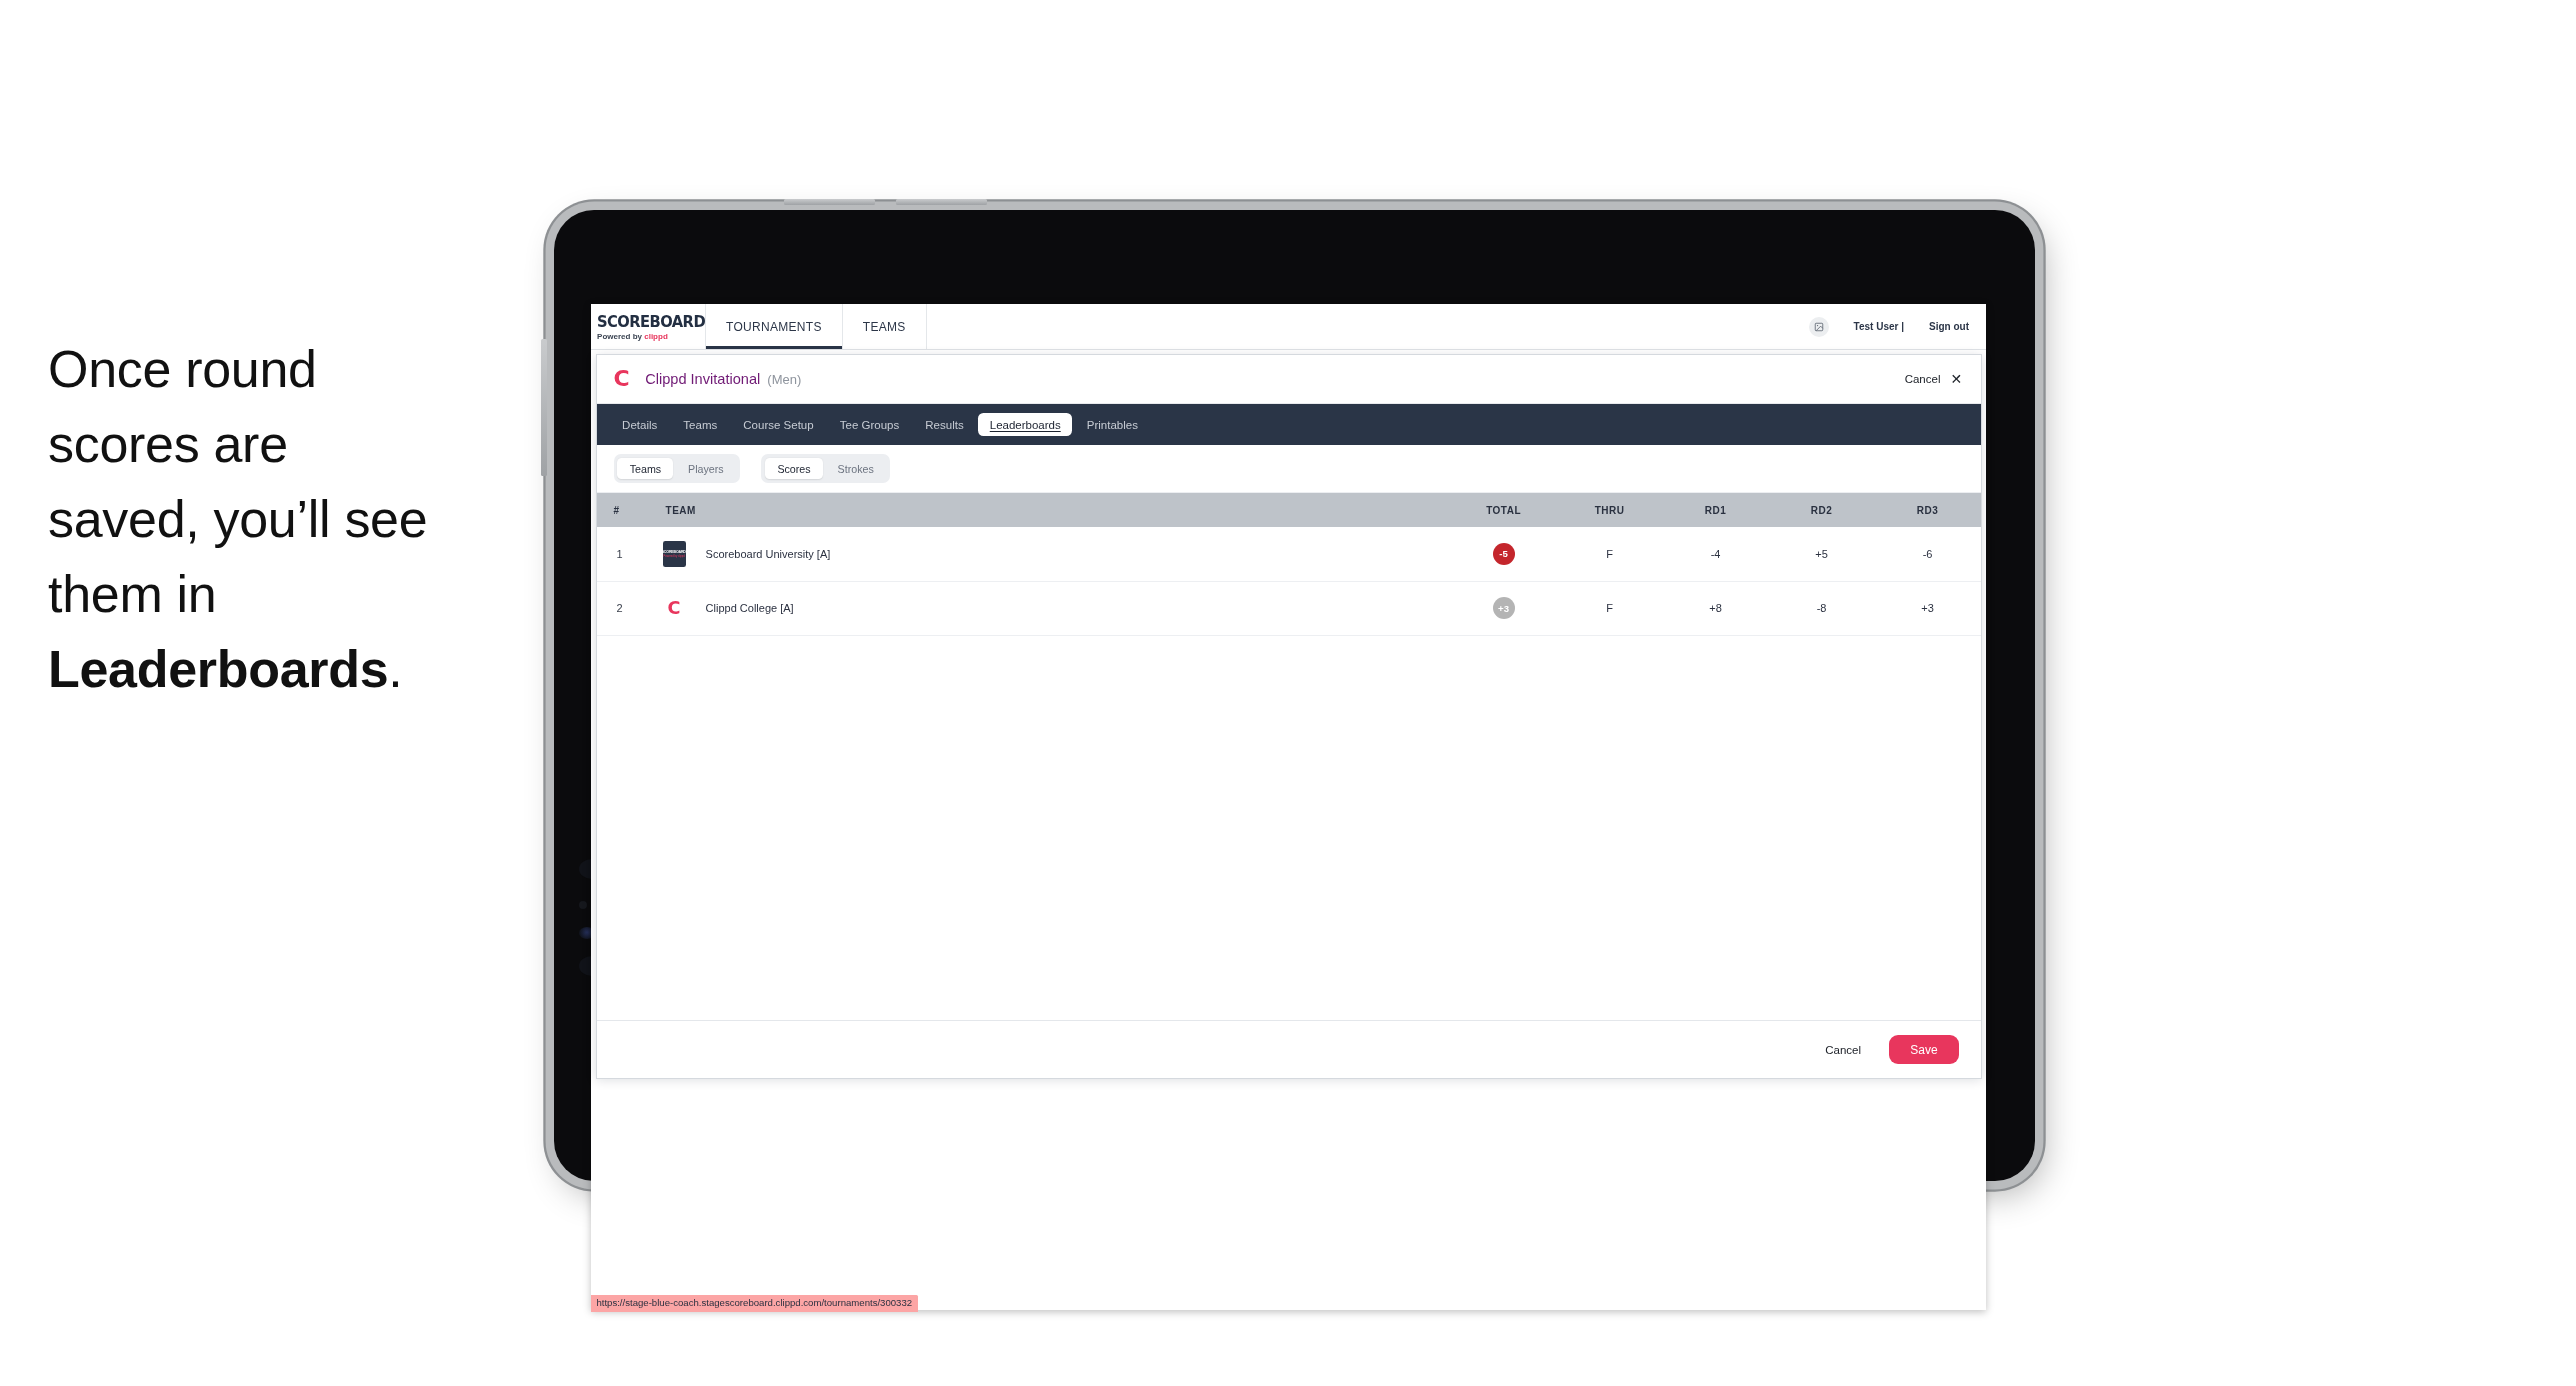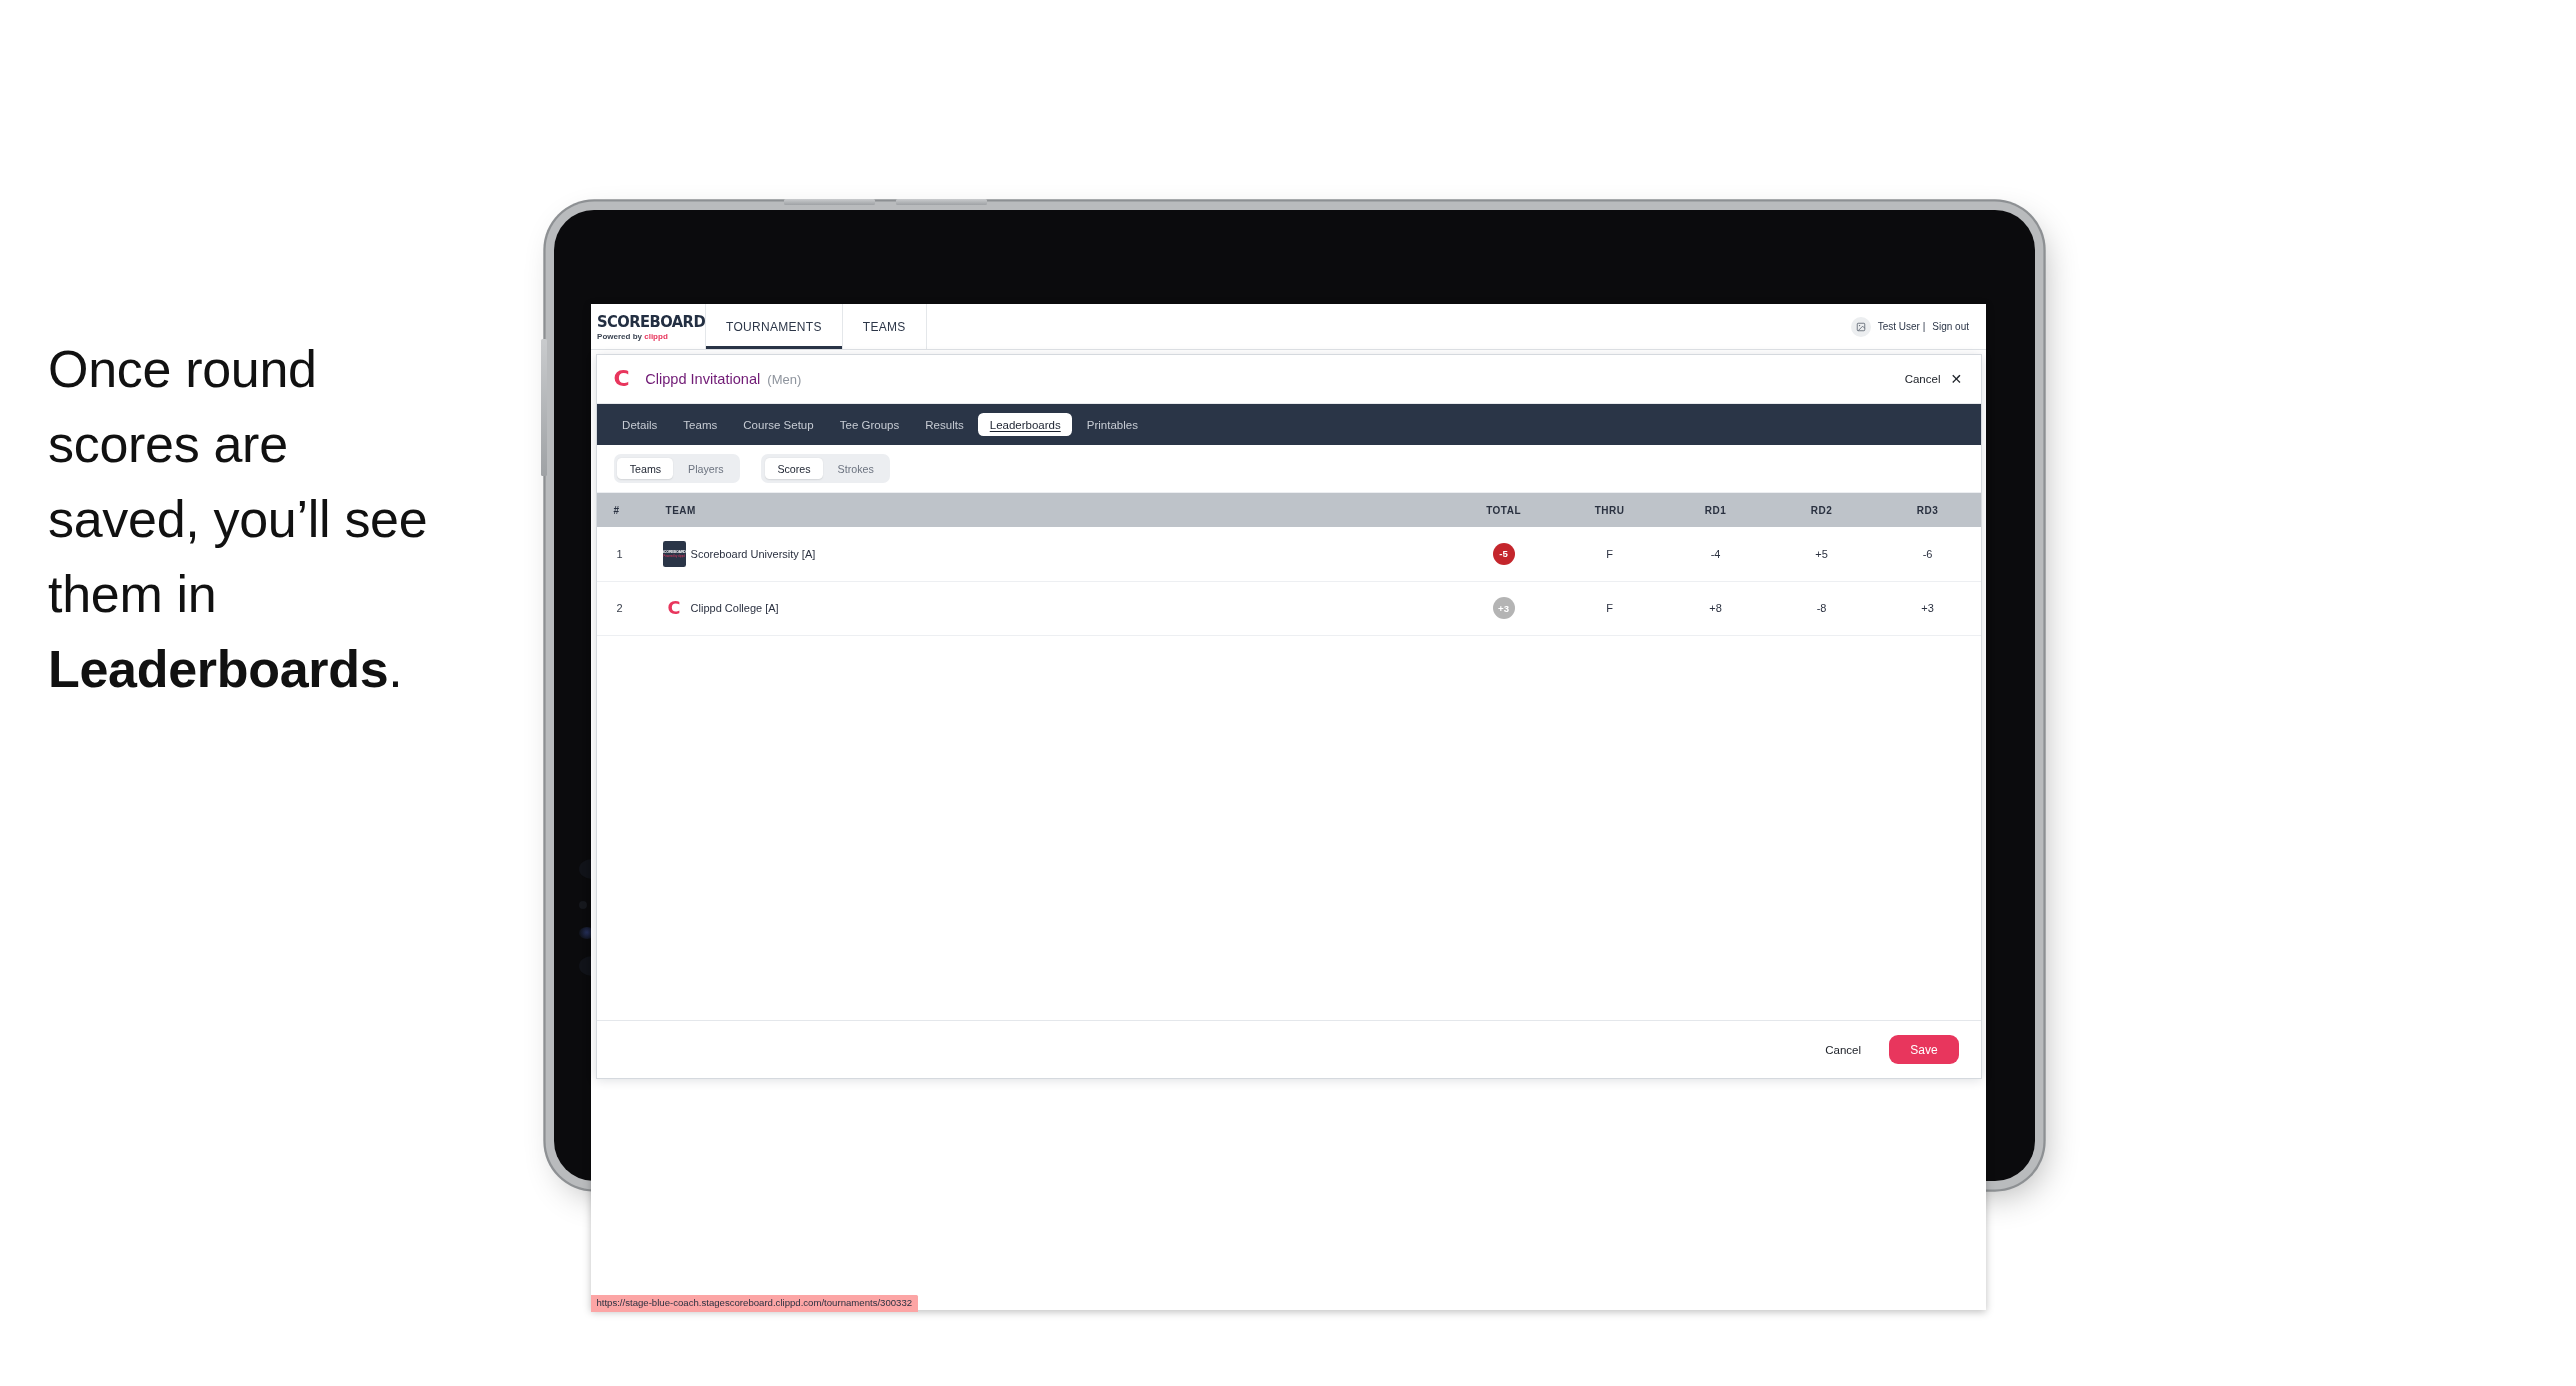--- a/index.html
+++ b/index.html
@@ -106,22 +106,23 @@
     text-align: center;
   }
   .topnav-tab.active::after {
     content: "";
     position: absolute; left: 0; right: 0; bottom: 0;
     height: 3.1px; background: #2a3547;
   }
 
   #user-area {
     margin-left: auto;
-    display: flex; align-items: center; gap: 7px;
+    display: flex; align-items: center; gap: 25px;
     padding-right: 17px;
+    font-weight: bold;
   }
   #avatar {
     width: 20px; height: 20px; border-radius: 50%;
     background: #eceef0;
     display: flex; align-items: center; justify-content: center;
     color: #5c6470;
   }
   #user-name { font-size: 10px; color: #2c3648; }
   #sign-out { font-size: 10px; color: #2c3648; cursor: pointer; }
 
@@ -228,21 +229,21 @@
   #lb-table tbody td {
     height: 54px;
     font-size: 11px;
     color: #2b3140;
     text-align: center;
     border-bottom: 0.8px solid #edeff2;
   }
   #lb-table tbody td.col-rank { text-align: left; padding-left: 20px; color: #3a404c; }
   #lb-table tbody td.col-team { text-align: left; padding-left: 0; }
 
-  .team-cell { display: flex; align-items: center; gap: 5px; padding-left: 26px; }
+  .team-cell { display: flex; align-items: center; gap: 20px; padding-left: 26px; }
   .team-logo-sb {
     width: 23px; height: 26px;
     background: #2a3547;
     border-radius: 2.3px;
     display: flex; flex-direction: column;
     align-items: center; justify-content: center;
   }
   .team-logo-sb .l1 {
     font-size: 3.8px; font-weight: bold; color: #ffffff;
     letter-spacing: -0.2px; transform: scaleX(0.95);

